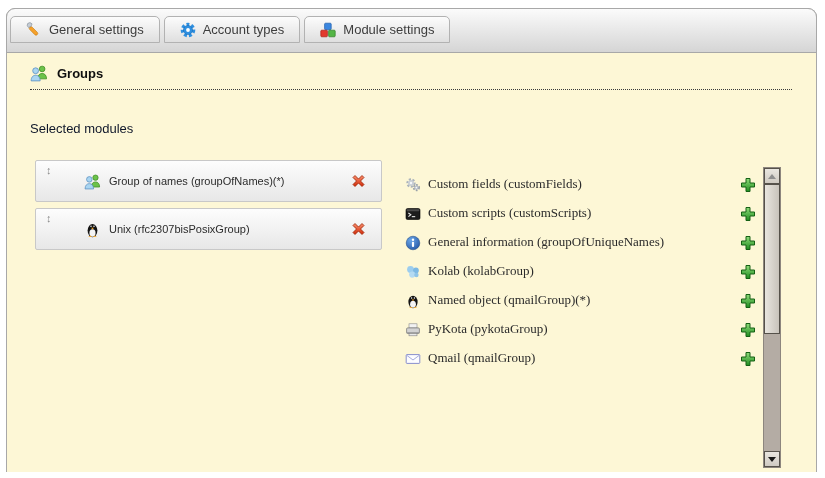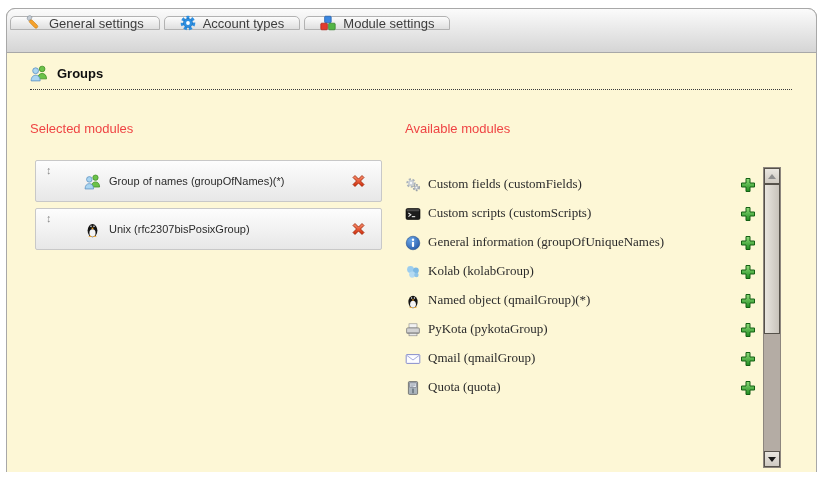--- a/index.html
+++ b/index.html
@@ -19,40 +19,40 @@
   }
   
   .tabbar{
     position:absolute;left:6px;top:8px;width:811px;height:45px;
     box-sizing:border-box;border:1px solid #a8a8a8;
     border-radius:9px 9px 0 0;
     background:linear-gradient(#fbfbfb,#d5d5d5);
   }
   .tabs{position:absolute;left:10px;top:14px;display:flex;gap:4px;align-items:flex-start;z-index:3;}
   .tab{
-    margin-top:2px;height:14px;box-sizing:border-box;padding:0 15px;
+    margin-top:2px;height:27px;box-sizing:border-box;padding:0 15px;
     display:flex;align-items:center;gap:7px;
     background:linear-gradient(#fcfcfc,#dfdfdf);
     border:1px solid #b2b2b2;border-radius:5px 5px 0 0;
     font-size:13px;color:#3d3d3d;cursor:pointer;white-space:nowrap;
   }
   .tab.active{
     margin-top:0;height:41px;background:var(--panel-background);
     border-color:#9a9a9a;border-bottom:none;color:#1e1e1e;
   }
   .ticon{width:16px;height:16px;flex:0 0 16px;display:inline-block;}
   
   .groups-header{
     position:absolute;left:30px;top:64px;width:762px;
     display:flex;align-items:center;gap:9px;padding-bottom:7px;
     border-bottom:1px dotted #3a3a3a;
     font-weight:bold;font-size:13px;color:#0f0f0f;z-index:2;
   }
   .gicon{width:18px;height:18px;flex:0 0 18px;}
-  .col-heading{position:absolute;top:121px;font-size:13px;color:#ef4444;z-index:2;}
+  .col-heading{position:absolute;top:121px;font-size:13px;color:#0f172a;z-index:2;}
   .col-heading.sel{left:30px;}
   .col-heading.avail{left:405px;}
   
   .selected-list{position:absolute;left:35px;top:160px;width:347px;z-index:2;}
   .sel-row{
     box-sizing:border-box;height:42px;margin-bottom:6px;position:relative;
     background:linear-gradient(#fdfdfd,#e7e7e7);
     border:1px solid #c8c8c8;border-radius:2px;
     display:flex;align-items:center;
   }
@@ -141,21 +141,20 @@
         <circle cx="10.8" cy="4.4" r="2.5" fill="#6cc24a" stroke="#3e8d24" stroke-width="0.7"></circle>
         <path d="M6.9 13.2 c0-3.3 1.8-4.8 3.9-4.8 s3.9 1.5 3.9 4.8 z" fill="#6cc24a" stroke="#3e8d24" stroke-width="0.7"></path>
         <circle cx="5" cy="6" r="2.6" fill="#a9d5f1" stroke="#5a8fc0" stroke-width="0.7"></circle>
         <path d="M1 15 c0-3.5 1.9-5 4-5 s4 1.5 4 5 z" fill="#a9d5f1" stroke="#5a8fc0" stroke-width="0.7"></path>
       </svg>
     </span>
     <span>Groups</span>
   </div>
 
   <div class="col-heading sel">Selected modules</div>
-  <div class="col-heading avail">Available modules</div>
 
   <div class="selected-list">
 
     <div class="sel-row">
       <span class="handle">↕</span>
       <span class="sicon">
         <svg width="17" height="17" viewBox="0 0 16 16">
           <circle cx="10.8" cy="4.4" r="2.5" fill="#6cc24a" stroke="#3e8d24" stroke-width="0.7"></circle>
           <path d="M6.9 13.2 c0-3.3 1.8-4.8 3.9-4.8 s3.9 1.5 3.9 4.8 z" fill="#6cc24a" stroke="#3e8d24" stroke-width="0.7"></path>
           <circle cx="5" cy="6" r="2.6" fill="#a9d5f1" stroke="#5a8fc0" stroke-width="0.7"></circle>
@@ -329,36 +328,20 @@
         </svg>
       </span>
       <span class="av-label">Qmail (qmailGroup)</span>
       <span class="add">
         <svg width="18" height="18" viewBox="0 0 18 18">
             <path d="M7 2.5 h4 v4.5 h4.5 v4 H11 v4.5 H7 V11 H2.5 V7 H7 Z" fill="url(#gp)" stroke="#156015" stroke-width="1"></path>
           </svg>
       </span>
     </div>
 
-    <div class="av-row">
-      <span class="aicon">
-        <svg width="16" height="16" viewBox="0 0 16 16">
-          <rect x="3.4" y="1.6" width="9.2" height="12.8" rx="1" fill="#aab4bc" stroke="#555" stroke-width="0.7"></rect>
-          <rect x="4.8" y="3" width="6.4" height="4.4" fill="#e6ecf0" stroke="#667" stroke-width="0.5"></rect>
-          <path d="M5.4 4.2 h5 M5.4 5.4 h5 M5.4 6.6 h3" stroke="#8890a0" stroke-width="0.6"></path>
-          <rect x="7.4" y="8.6" width="1.2" height="4.6" fill="#55606a"></rect>
-        </svg>
-      </span>
-      <span class="av-label">Quota (quota)</span>
-      <span class="add">
-        <svg width="18" height="18" viewBox="0 0 18 18">
-            <path d="M7 2.5 h4 v4.5 h4.5 v4 H11 v4.5 H7 V11 H2.5 V7 H7 Z" fill="url(#gp)" stroke="#156015" stroke-width="1"></path>
-          </svg>
-      </span>
-    </div>
 
   </div>
 
   <div class="scrollbar">
     <div class="sb-btn up">
         <span class="arr u"></span>
       </div>
     <div class="sb-thumb"></div>
     <div class="sb-btn down">
         <span class="arr d"></span>

